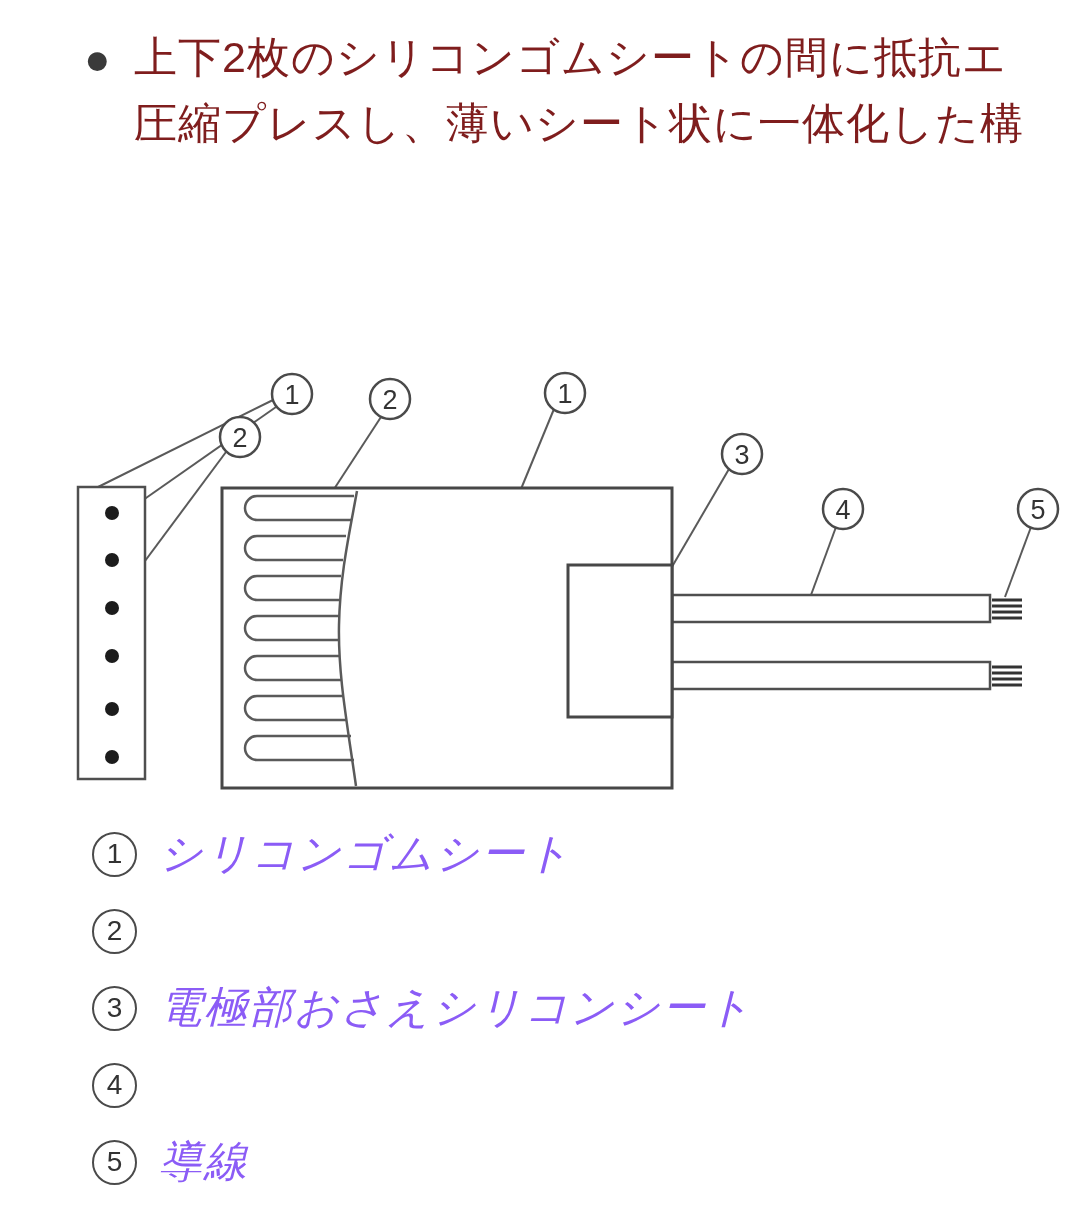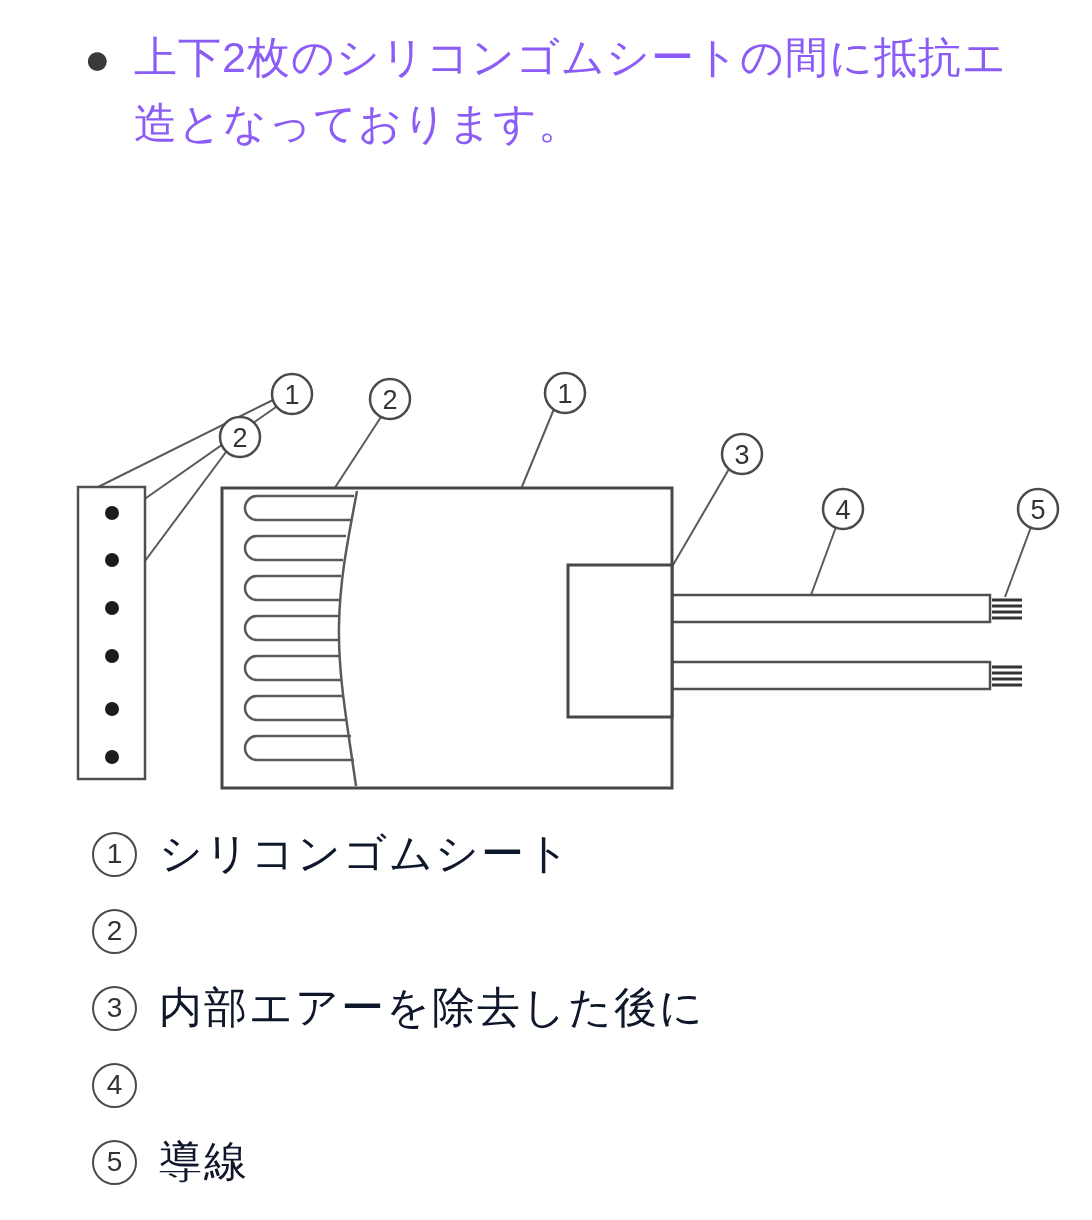--- a/index.html
+++ b/index.html
@@ -27,21 +27,21 @@
     font-size: 44px;
     line-height: 66px;
     color: #3a3a3a;
   }
   .intro-lines {
     padding-left: 50px;
     font-size: 43px;
     line-height: 66px;
     font-weight: 500;
     letter-spacing: 1px;
-    color: #8b5cf6;
+    color: #7f1d1d;
   }
 
   
   .diagram {
     position: absolute;
     left: 0;
     top: 360px;
   }
   .outline { fill: #ffffff; stroke: #474747; stroke-width: 3; }
   .thin-outline { fill: #ffffff; stroke: #4f4f4f; stroke-width: 2.5; }
@@ -81,34 +81,35 @@
     align-items: center;
     justify-content: center;
     font-size: 28px;
     color: #333333;
   }
   .legend-label {
     margin-left: 22px;
     font-size: 43px;
     font-weight: 500;
     letter-spacing: 2px;
-    color: #0f172a;
+    color: #8b5cf6;
     white-space: nowrap;
+    font-style: italic;
   }
 </style>
 </head>
 <body>
 
 <div id="page">
 
   <div class="intro">
     <span class="bullet">●</span>
     <div class="intro-lines">
       <div class="intro-line">上下2枚のシリコンゴムシートの間に抵抗エ</div>
-      <div class="intro-line">造となっております。</div>
+      <div class="intro-line">圧縮プレスし、薄いシート状に一体化した構</div>
     </div>
   </div>
 
   <svg class="diagram" width="1092" height="450" viewBox="0 360 1092 450">
 
     <g>
       <line class="leader" x1="273" y1="400" x2="88" y2="492"></line>
       <line class="leader" x1="276" y1="407" x2="136" y2="505"></line>
       <line class="leader" x1="226" y1="452" x2="116" y2="600"></line>
       <line class="leader" x1="381" y1="417" x2="323" y2="506"></line>
@@ -192,21 +193,21 @@
   <div class="legend">
     <div class="legend-row">
       <span class="num-circle">1</span>
       <span class="legend-label">シリコンゴムシート</span>
     </div>
     <div class="legend-row">
       <span class="num-circle">2</span>
     </div>
     <div class="legend-row">
       <span class="num-circle">3</span>
-      <span class="legend-label">内部エアーを除去した後に</span>
+      <span class="legend-label">電極部おさえシリコンシート</span>
     </div>
     <div class="legend-row">
       <span class="num-circle">4</span>
     </div>
     <div class="legend-row">
       <span class="num-circle">5</span>
       <span class="legend-label">導線</span>
     </div>
   </div>
 

